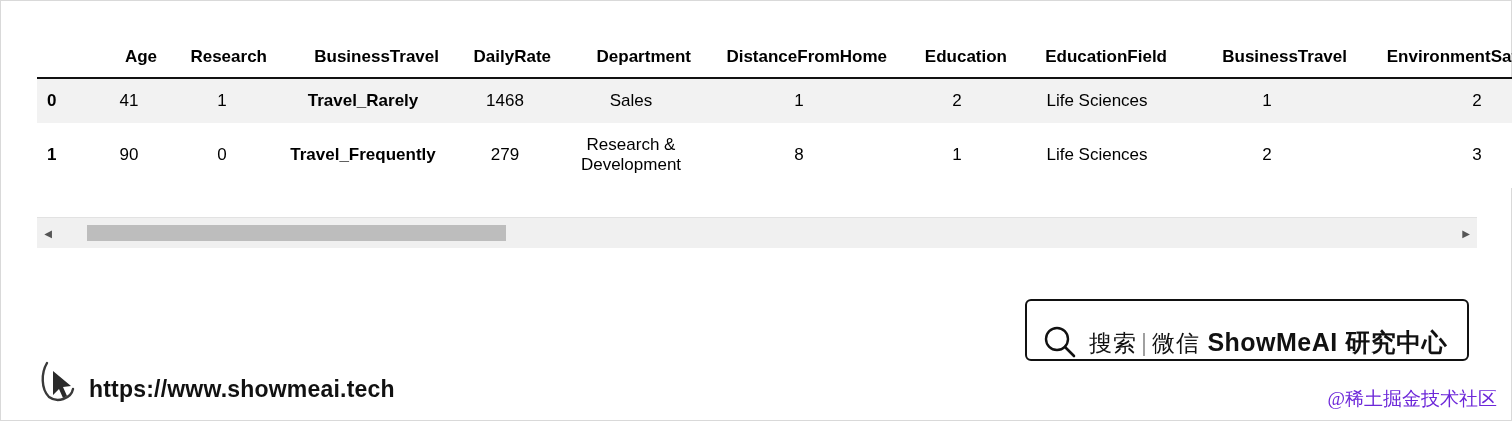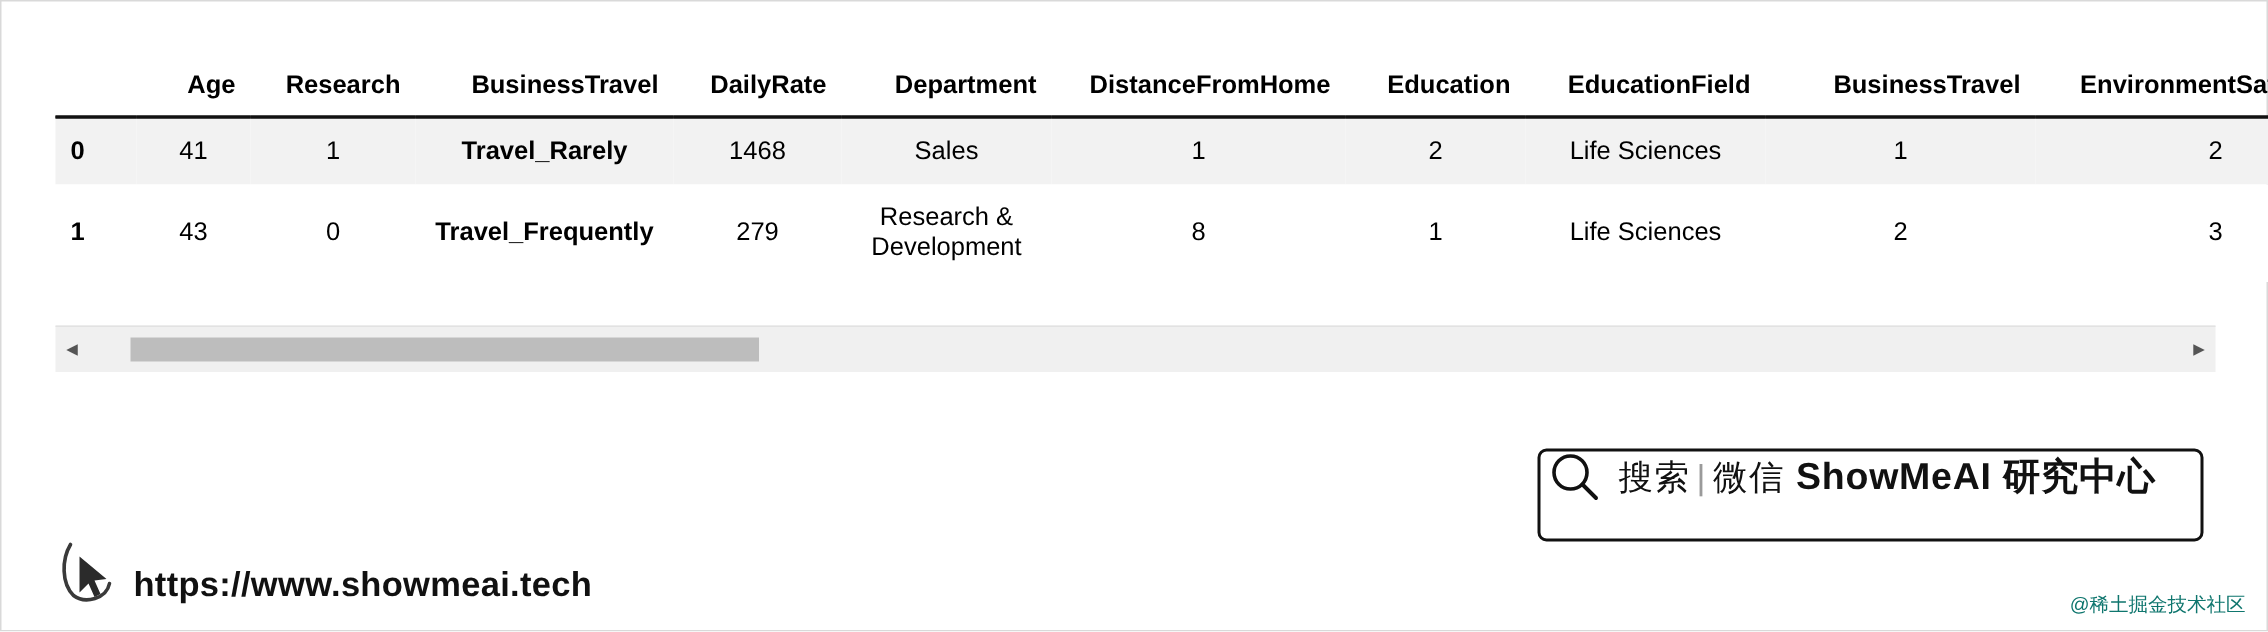--- a/index.html
+++ b/index.html
@@ -123,22 +123,22 @@
   .badge {
     position: absolute;
     right: 42px;
     top: 298px;
     width: 444px;
     height: 62px;
     border: 2px solid #111111;
     border-radius: 6px;
     background: #ffffff;
     display: flex;
-    align-items: flex-start;
-    padding: 0 6px;
+    align-items: flex-end;
+    padding: 0 16px;
     box-sizing: border-box;
   }
   .badge-magnifier {
     flex: none;
     width: 34px;
     height: 34px;
     margin-right: 12px;
   }
   .badge-text {
     font-size: 23px;
@@ -176,22 +176,23 @@
     font-weight: bold;
     letter-spacing: 0.2px;
     color: #111111;
   }
 
   
   .watermark {
     position: absolute;
     right: 14px;
     bottom: 8px;
-    font-size: 13px;
-    color: #0f766e;
+    font-size: 19px;
+    color: #6d28d9;
+    font-family: Liberation Serif, serif;
   }
 </style>
 </head>
 <body>
 
 <div id="page">
 
   <div class="df-wrap">
     <table class="df">
       <thead>
@@ -220,21 +221,21 @@
           <td class="c-dept center">Sales</td>
           <td class="c-dfh">1</td>
           <td class="c-edu">2</td>
           <td class="c-ef center">Life Sciences</td>
           <td class="c-en">1</td>
           <td class="c-es">2</td>
 
         </tr>
         <tr class="row-odd">
           <td class="idx-col c-idx">1</td>
-          <td class="c-age">43</td>
+          <td class="c-age">90</td>
           <td class="c-attr">0</td>
           <td class="c-bt center">Travel_Frequently</td>
           <td class="c-dr">279</td>
           <td class="c-dept center">Research &amp; Development</td>
           <td class="c-dfh">8</td>
           <td class="c-edu">1</td>
           <td class="c-ef center">Life Sciences</td>
           <td class="c-en">2</td>
           <td class="c-es">3</td>
 

